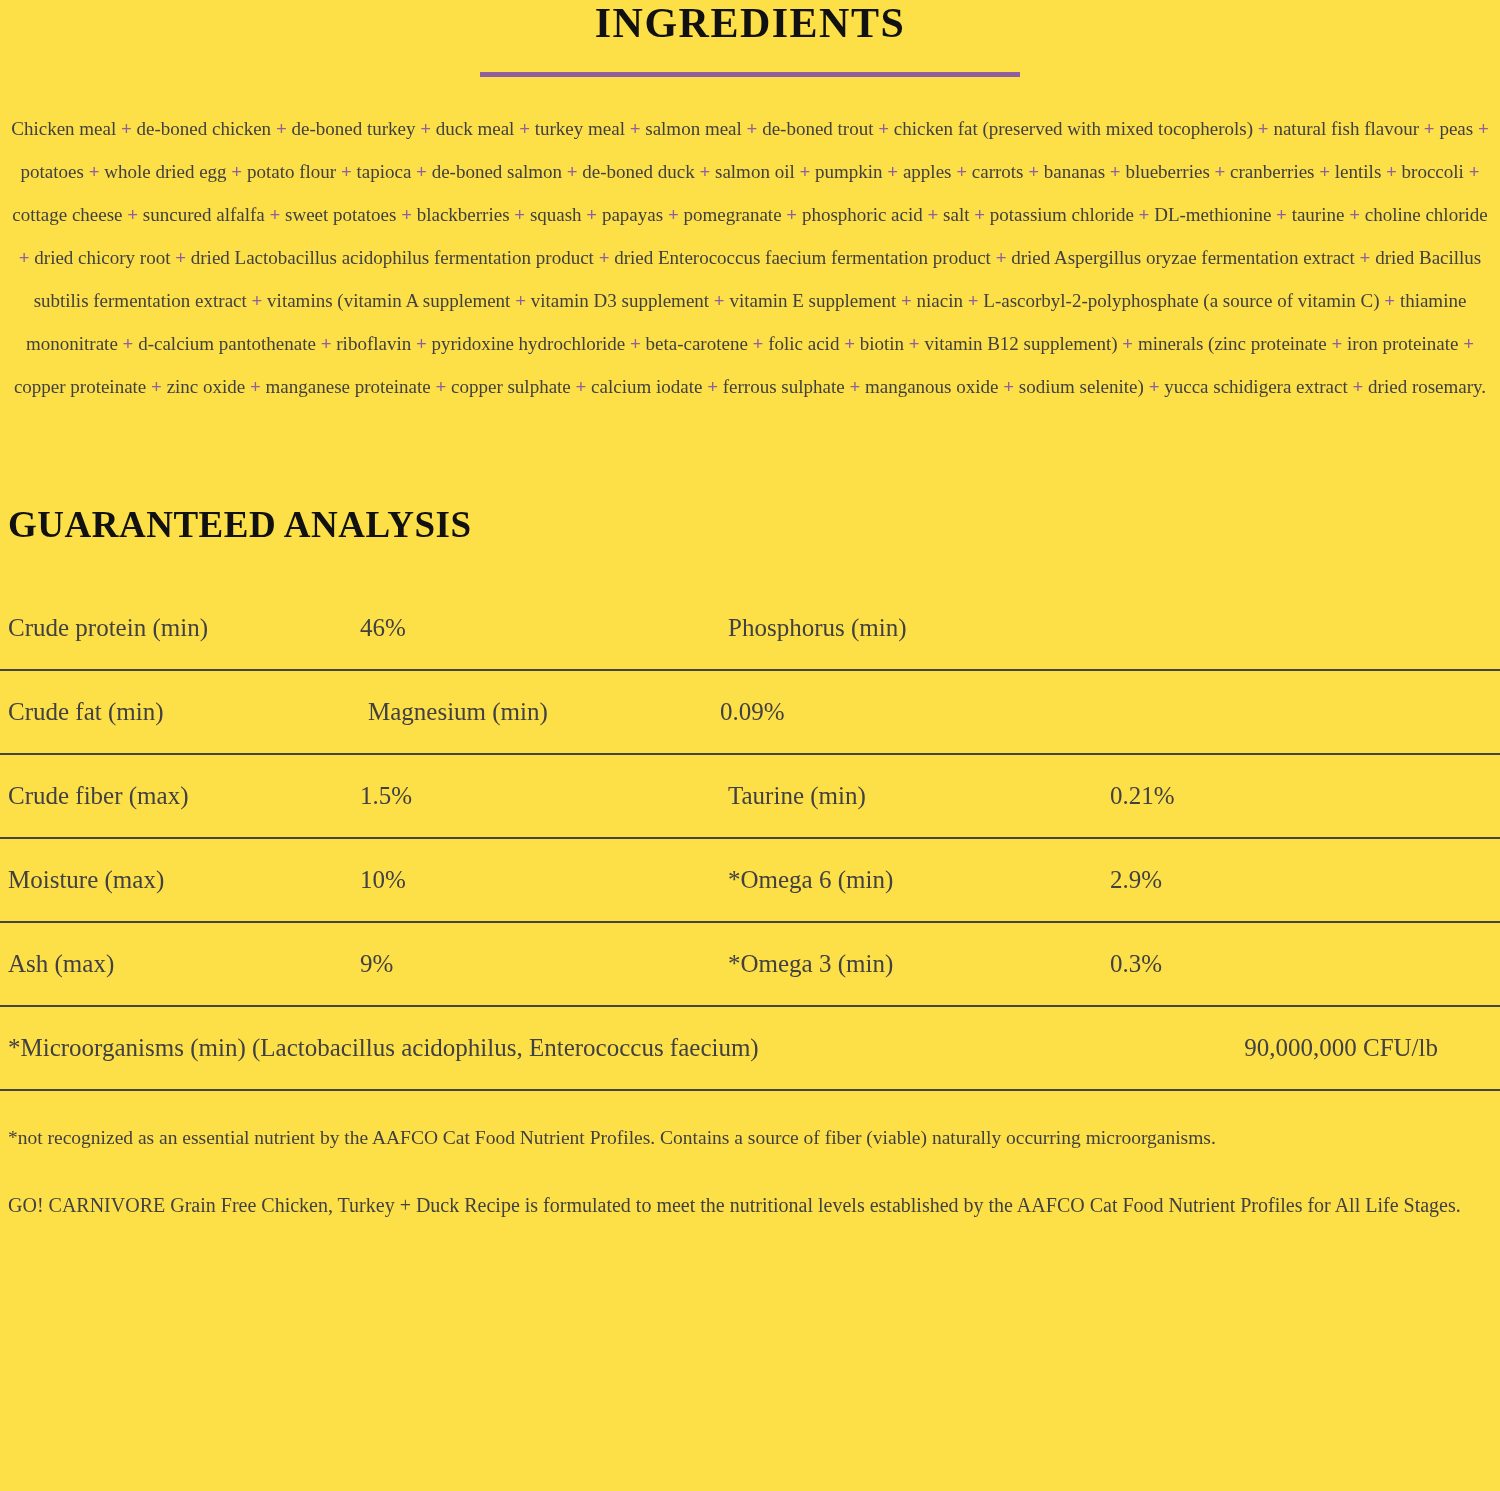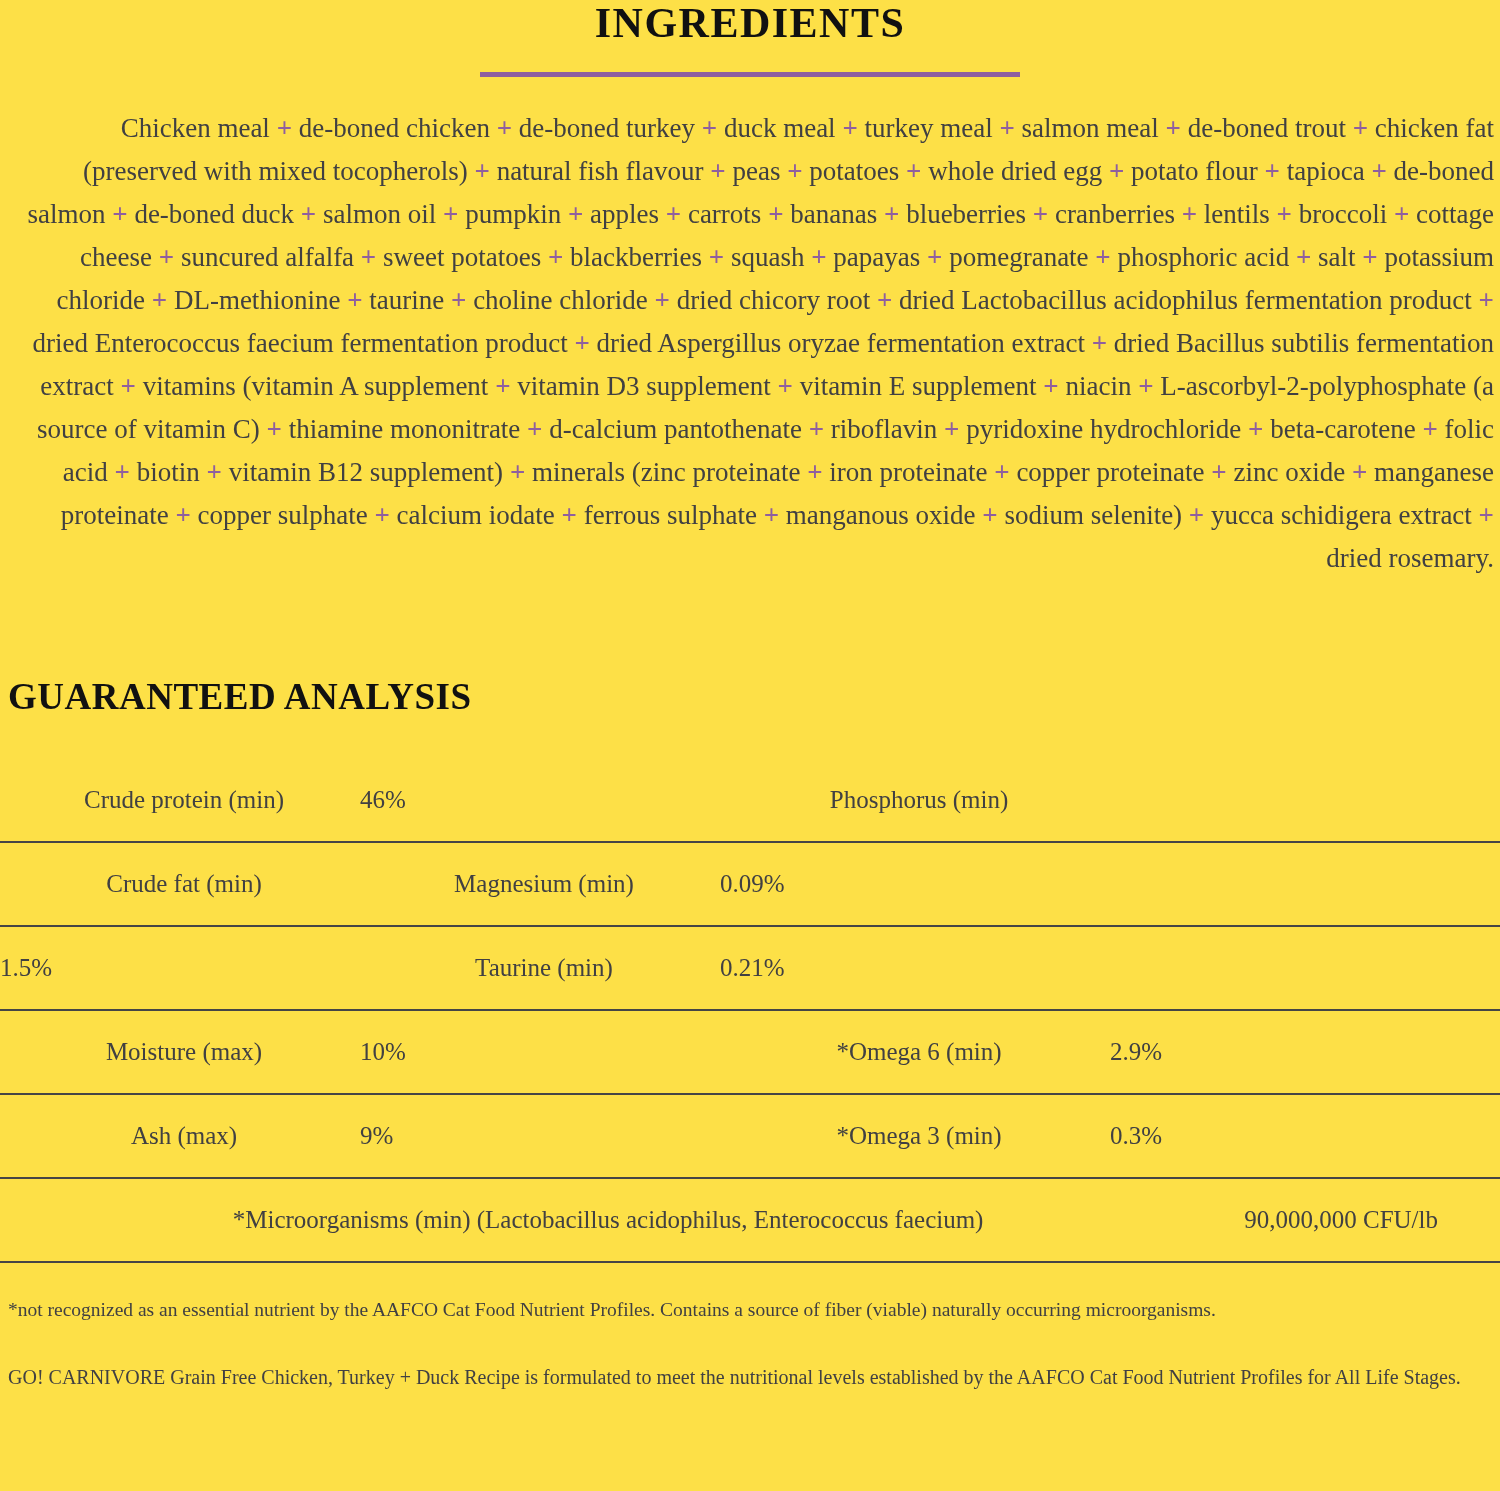--- a/index.html
+++ b/index.html
@@ -26,22 +26,22 @@
   }
   .title-underline {
     width: 540px;
     height: 5px;
     margin: 28px auto 0 auto;
     background: #8f5f9f;
   }
   .ingredients-text {
     margin: 30px auto 0 auto;
     width: 1488px;
-    text-align: right;
-    font-size: 27px;
+    text-align: center;
+    font-size: 19px;
     line-height: 43px;
     color: #414042;
   }
   .ingredients-text .plus {
     color: #8f5f9f;
     font-weight: 700;
   }
 
   
   .ga-heading {
@@ -55,21 +55,21 @@
   .ga-table { margin-top: 44px; width: 1500px; }
   .ga-row {
     display: grid;
     grid-template-columns: 24% 24% 26% 26%;
     align-items: center;
     padding: 26px 0;
     border-bottom: 2px solid #454545;
     font-size: 25px;
     line-height: 30px;
   }
-  .ga-label { padding-left: 8px; text-align: center; }
+  .ga-label { padding-left: 8px; text-align: left; }
   .ga-value { }
   .ga-row-full {
     display: flex;
     align-items: center;
     padding: 26px 0;
     border-bottom: 2px solid #454545;
     font-size: 25px;
     line-height: 30px;
     gap: 36px;
   }
@@ -112,20 +112,21 @@
       <div class="ga-label">Phosphorus (min)</div>
     </div>
 
     <div class="ga-row">
       <div class="ga-label">Crude fat (min)</div>
       <div class="ga-label">Magnesium (min)</div>
       <div class="ga-value">0.09%</div>
     </div>
 
     <div class="ga-row">
+      <div class="ga-label">Crude fiber (max)</div>
       <div class="ga-value">1.5%</div>
       <div class="ga-label">Taurine (min)</div>
       <div class="ga-value">0.21%</div>
     </div>
 
     <div class="ga-row">
       <div class="ga-label">Moisture (max)</div>
       <div class="ga-value">10%</div>
       <div class="ga-label">*Omega 6 (min)</div>
       <div class="ga-value">2.9%</div>

